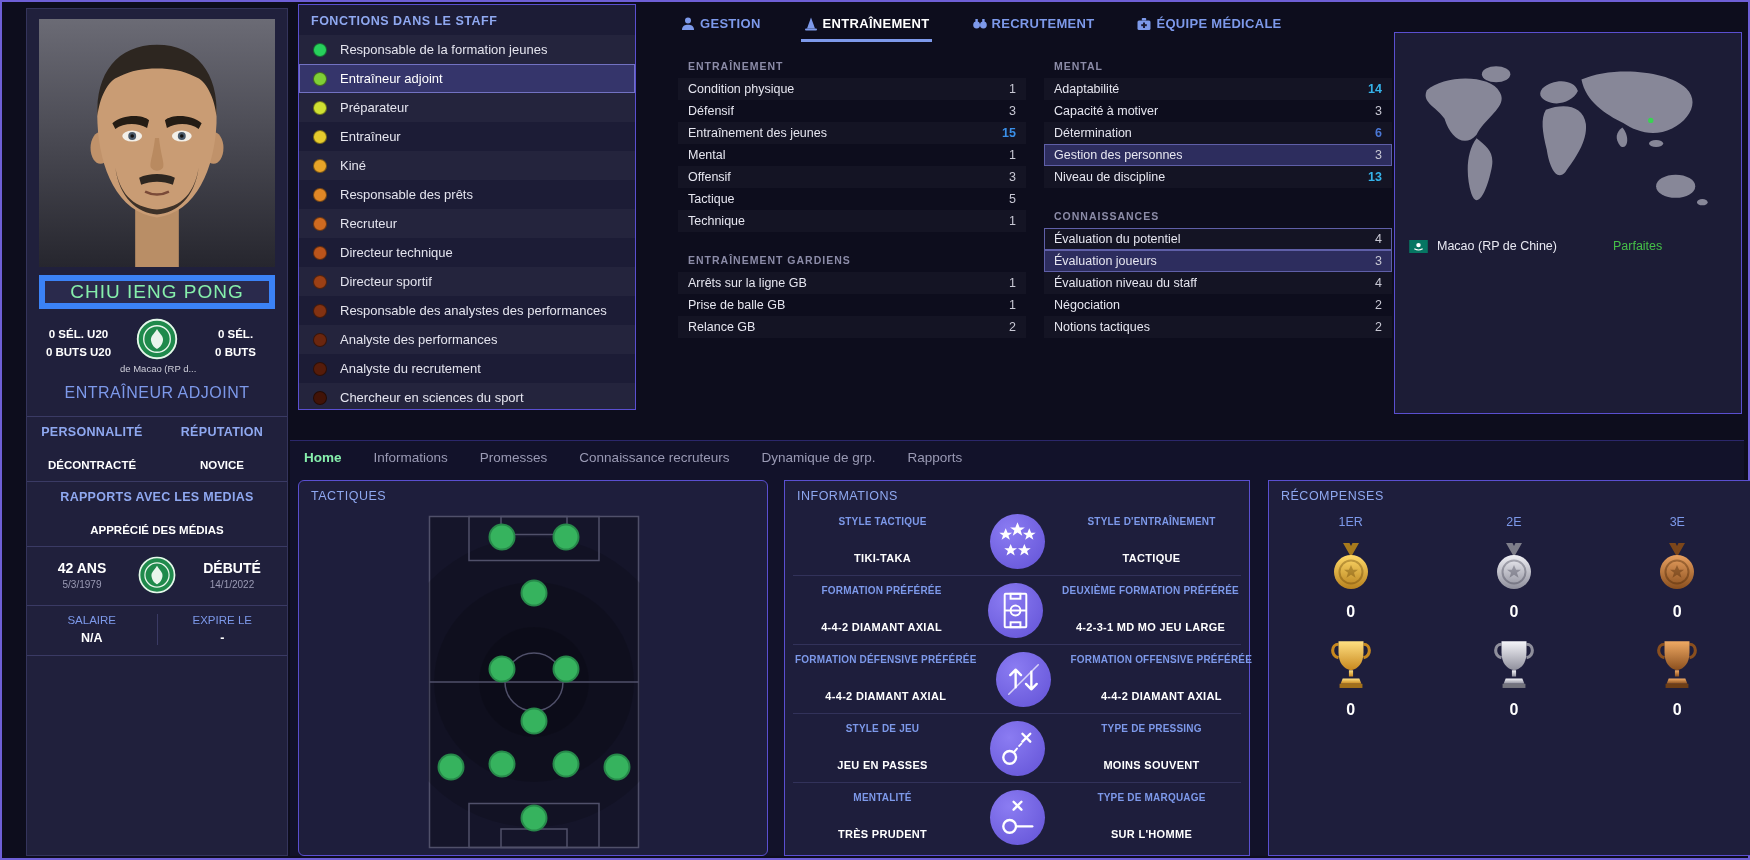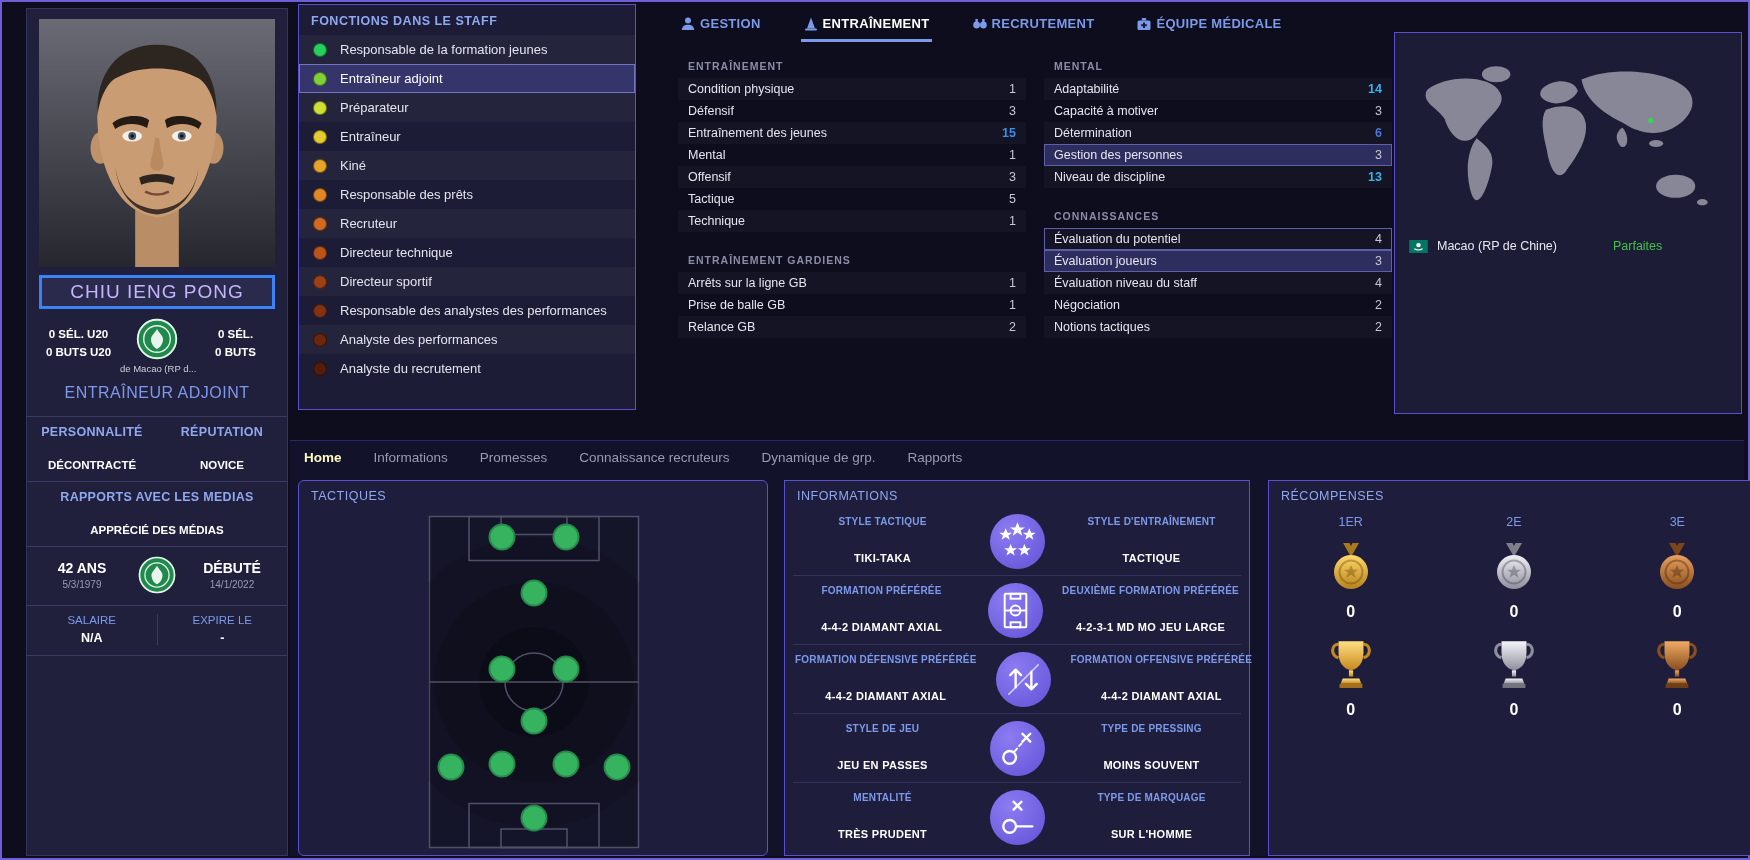--- a/index.html
+++ b/index.html
@@ -7,23 +7,23 @@
               font-family:"Liberation Sans", sans-serif; }
   .screen { position:absolute; left:0; top:0; width:1750px; height:860px;
             background:#0d0d1d; border:2px solid #6e5fd6; }
 
   
   .sidebar { position:absolute; left:24px; top:6px; width:262px; height:848px;
              background:#20203c; border:1px solid #34345c; }
   .face-box { margin:10px 12px 0; height:248px; overflow:hidden;
               background:linear-gradient(#6b6b75,#26262e); }
   .face-box svg { width:100%; height:100%; display:block; }
-  .name-plate { margin:8px 12px 0; height:34px; background:#2a2a4c; border:3px solid #3b82f6;
+  .name-plate { margin:8px 12px 0; height:34px; background:#2a2a4c; border:6px solid #3b82f6;
                 display:flex; align-items:center; justify-content:center;
-                color:#c4b5fd; font-size:19px; letter-spacing:1px; }
+                color:#86efac; font-size:19px; letter-spacing:1px; }
   .stats-row { margin:8px 10px 0; display:flex; align-items:flex-start; }
   .stat-col { flex:1; text-align:center; color:#fff; font-size:11.5px; font-weight:bold; line-height:1.6; padding-top:8px; }
   .badge-col { width:74px; text-align:center; }
   .club-badge svg { width:44px; height:44px; display:block; margin:0 auto; }
   .club-badge.mid svg { width:40px; height:40px; }
   .club-caption { font-size:9.5px; color:#cfcfda; margin-top:2px; white-space:nowrap; }
   .role-title { margin-top:10px; text-align:center; color:#7d99ea; font-size:16px;
                 letter-spacing:.5px; padding-bottom:14px; border-bottom:1px solid #3a3a64; }
   .sec { border-bottom:1px solid #3a3a64; padding:8px 0 10px; }
   .two-col { display:flex; }
@@ -83,21 +83,21 @@
   .map-row { position:absolute; left:14px; top:206px; display:flex; align-items:center;
              font-size:12.5px; color:#e8e8f2;justify-content:center; }
   .map-row svg { width:19px; height:13px; margin-right:9px; }
   .knowledge { margin-left:56px; color:#45c048; }
 
   
   .bottom-bg { position:absolute; left:288px; top:438px; width:1454px; height:416px; background:#12122a; }
   .section-divider { position:absolute; left:288px; top:438px; width:1454px; height:1px; background:#4038a0; opacity:.55; }
   .bottom-tabs { position:absolute; left:302px; top:448px; display:flex; gap:32px; align-items:center; }
   .bottom-tab { color:#9a9ab4; font-size:13.5px; cursor:default; }
-  .bottom-tab.active { color:#fef9c3; font-weight:bold; }
+  .bottom-tab.active { color:#86efac; font-weight:bold; }
 
   .panel { position:absolute; top:478px; height:376px; background:#1e1e3c; border:1px solid #5a4fd0; }
   .panel-title { position:absolute; left:12px; top:8px; color:#8fa8f0; font-size:12.5px; letter-spacing:.5px; }
 
   
   .tactics-panel { left:296px; width:470px;border-radius:6px; }
   .pitch-wrap { position:absolute; left:129px; top:34px; width:212px; height:334px; }
   .pitch-wrap svg { width:100%; height:100%; display:block; }
 
   
@@ -274,20 +274,24 @@
         <span>Responsable des analystes des performances</span>
       </div>
       <div class="staff-item">
         <span class="dot" style="background-color: rgb(107, 38, 14);"></span>
         <span>Analyste des performances</span>
       </div>
       <div class="staff-item">
         <span class="dot" style="background-color: rgb(86, 28, 10);"></span>
         <span>Analyste du recrutement</span>
       </div>
+      <div class="staff-item">
+        <span class="dot" style="background-color: rgb(66, 19, 7);"></span>
+        <span>Chercheur en sciences du sport</span>
+      </div>
     </div>
   </section>
 
   <nav class="top-tabs">
     <div class="top-tab">
       <svg viewBox="0 0 16 16">
           <circle cx="8" cy="4.6" r="3" fill="#7d99ea"></circle>
           <path d="M2,14 C2,10 5,8.8 8,8.8 C11,8.8 14,10 14,14 Z" fill="#7d99ea"></path>
         </svg>
       <span>GESTION</span>

